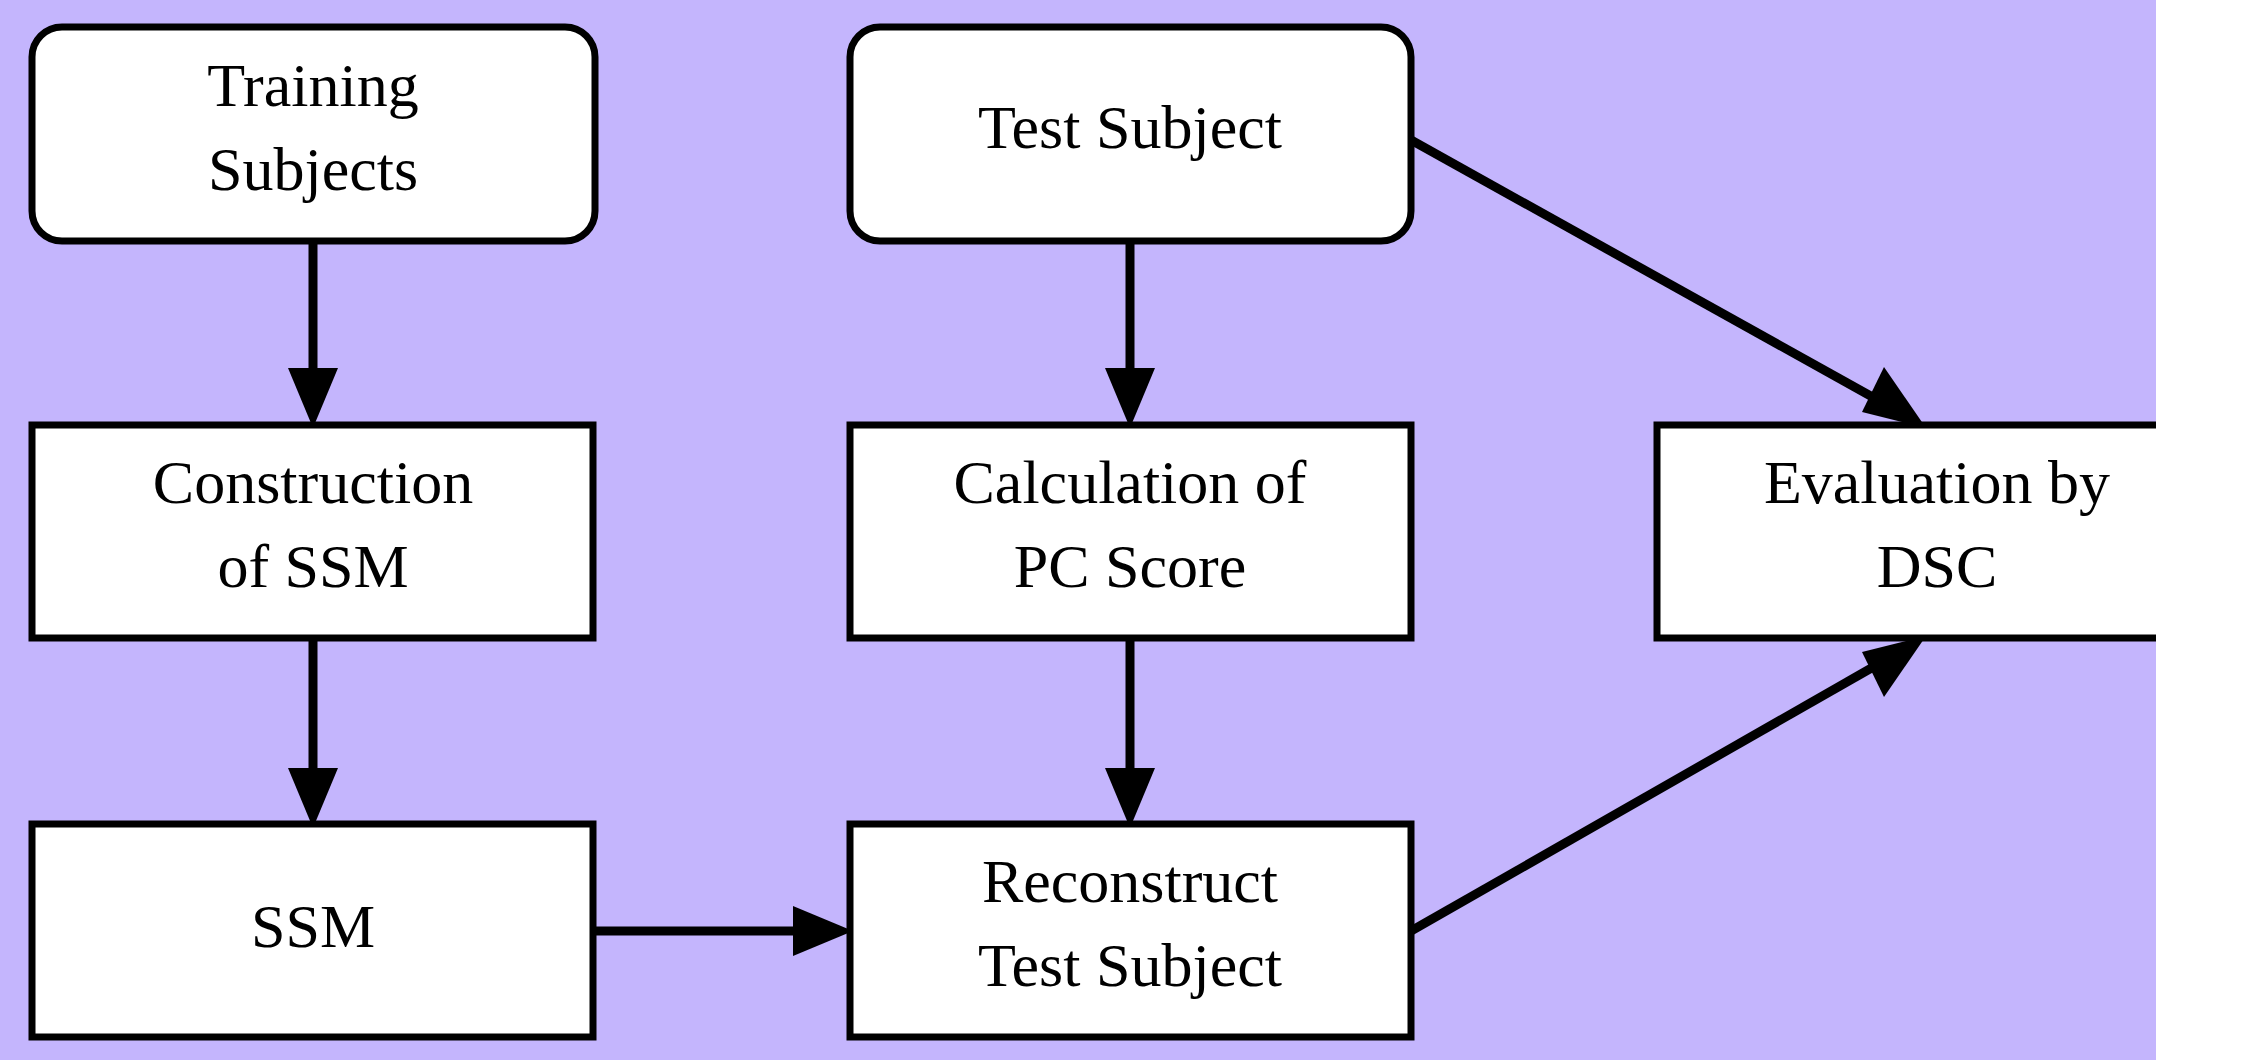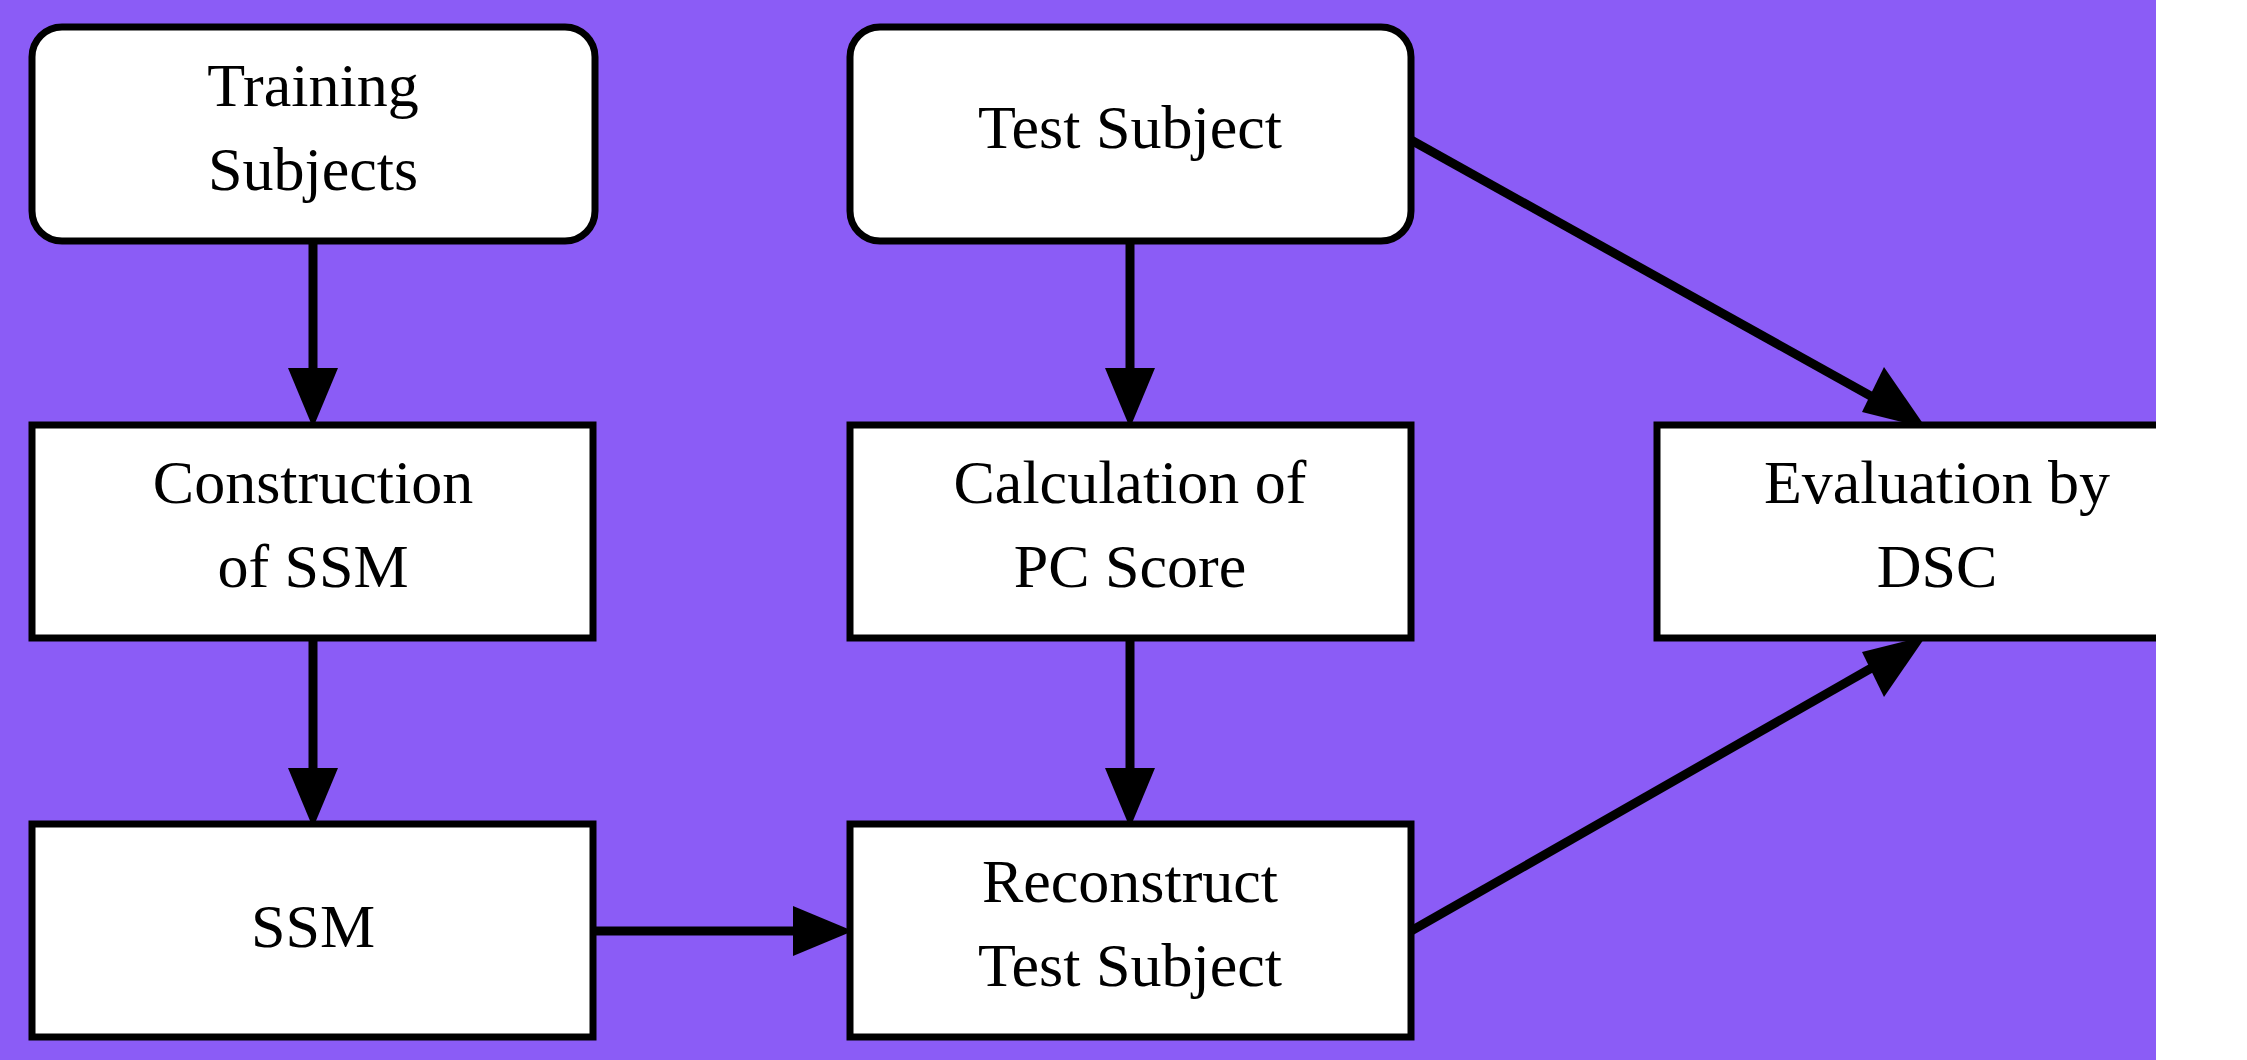--- a/index.html
+++ b/index.html
@@ -4,21 +4,21 @@
 <style>
   html, body {
     margin: 0;
     padding: 0;
     background: #ffffff;
   }
   #canvas {
     position: relative;
     width: 2156px;
     height: 1060px;
-    background: #8b5cf6;
+    background: #c4b5fd;
     overflow: hidden;
   }
   svg#flow {
     position: absolute;
     top: 0;
     left: 0;
     width: 2247px;
     height: 1060px;
     display: block;
   }

